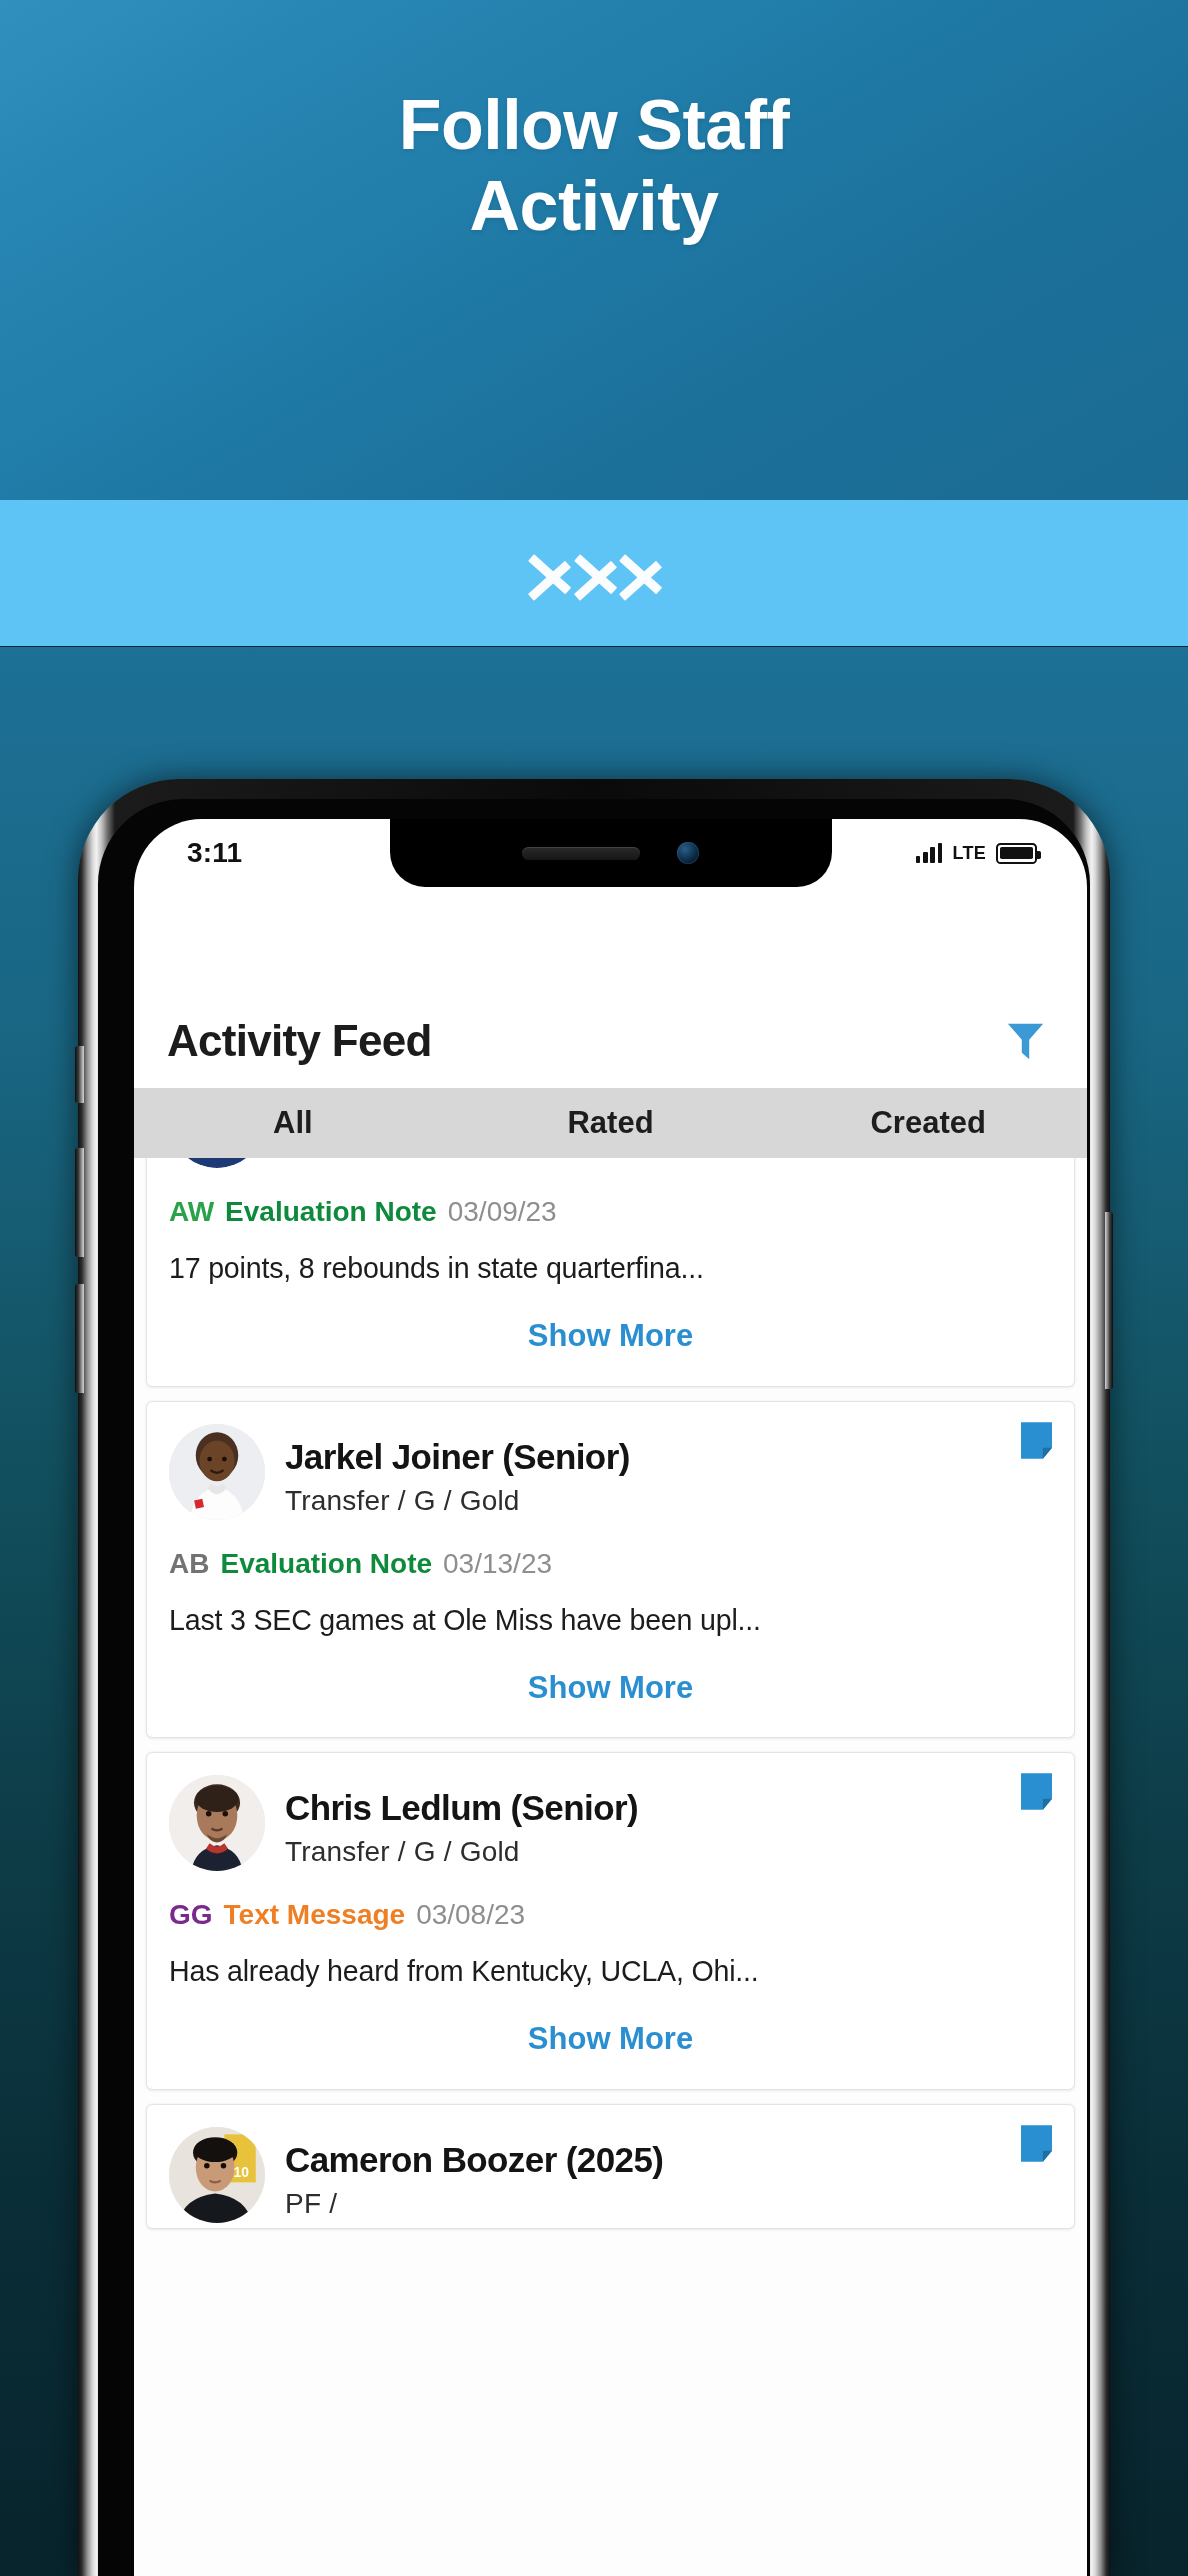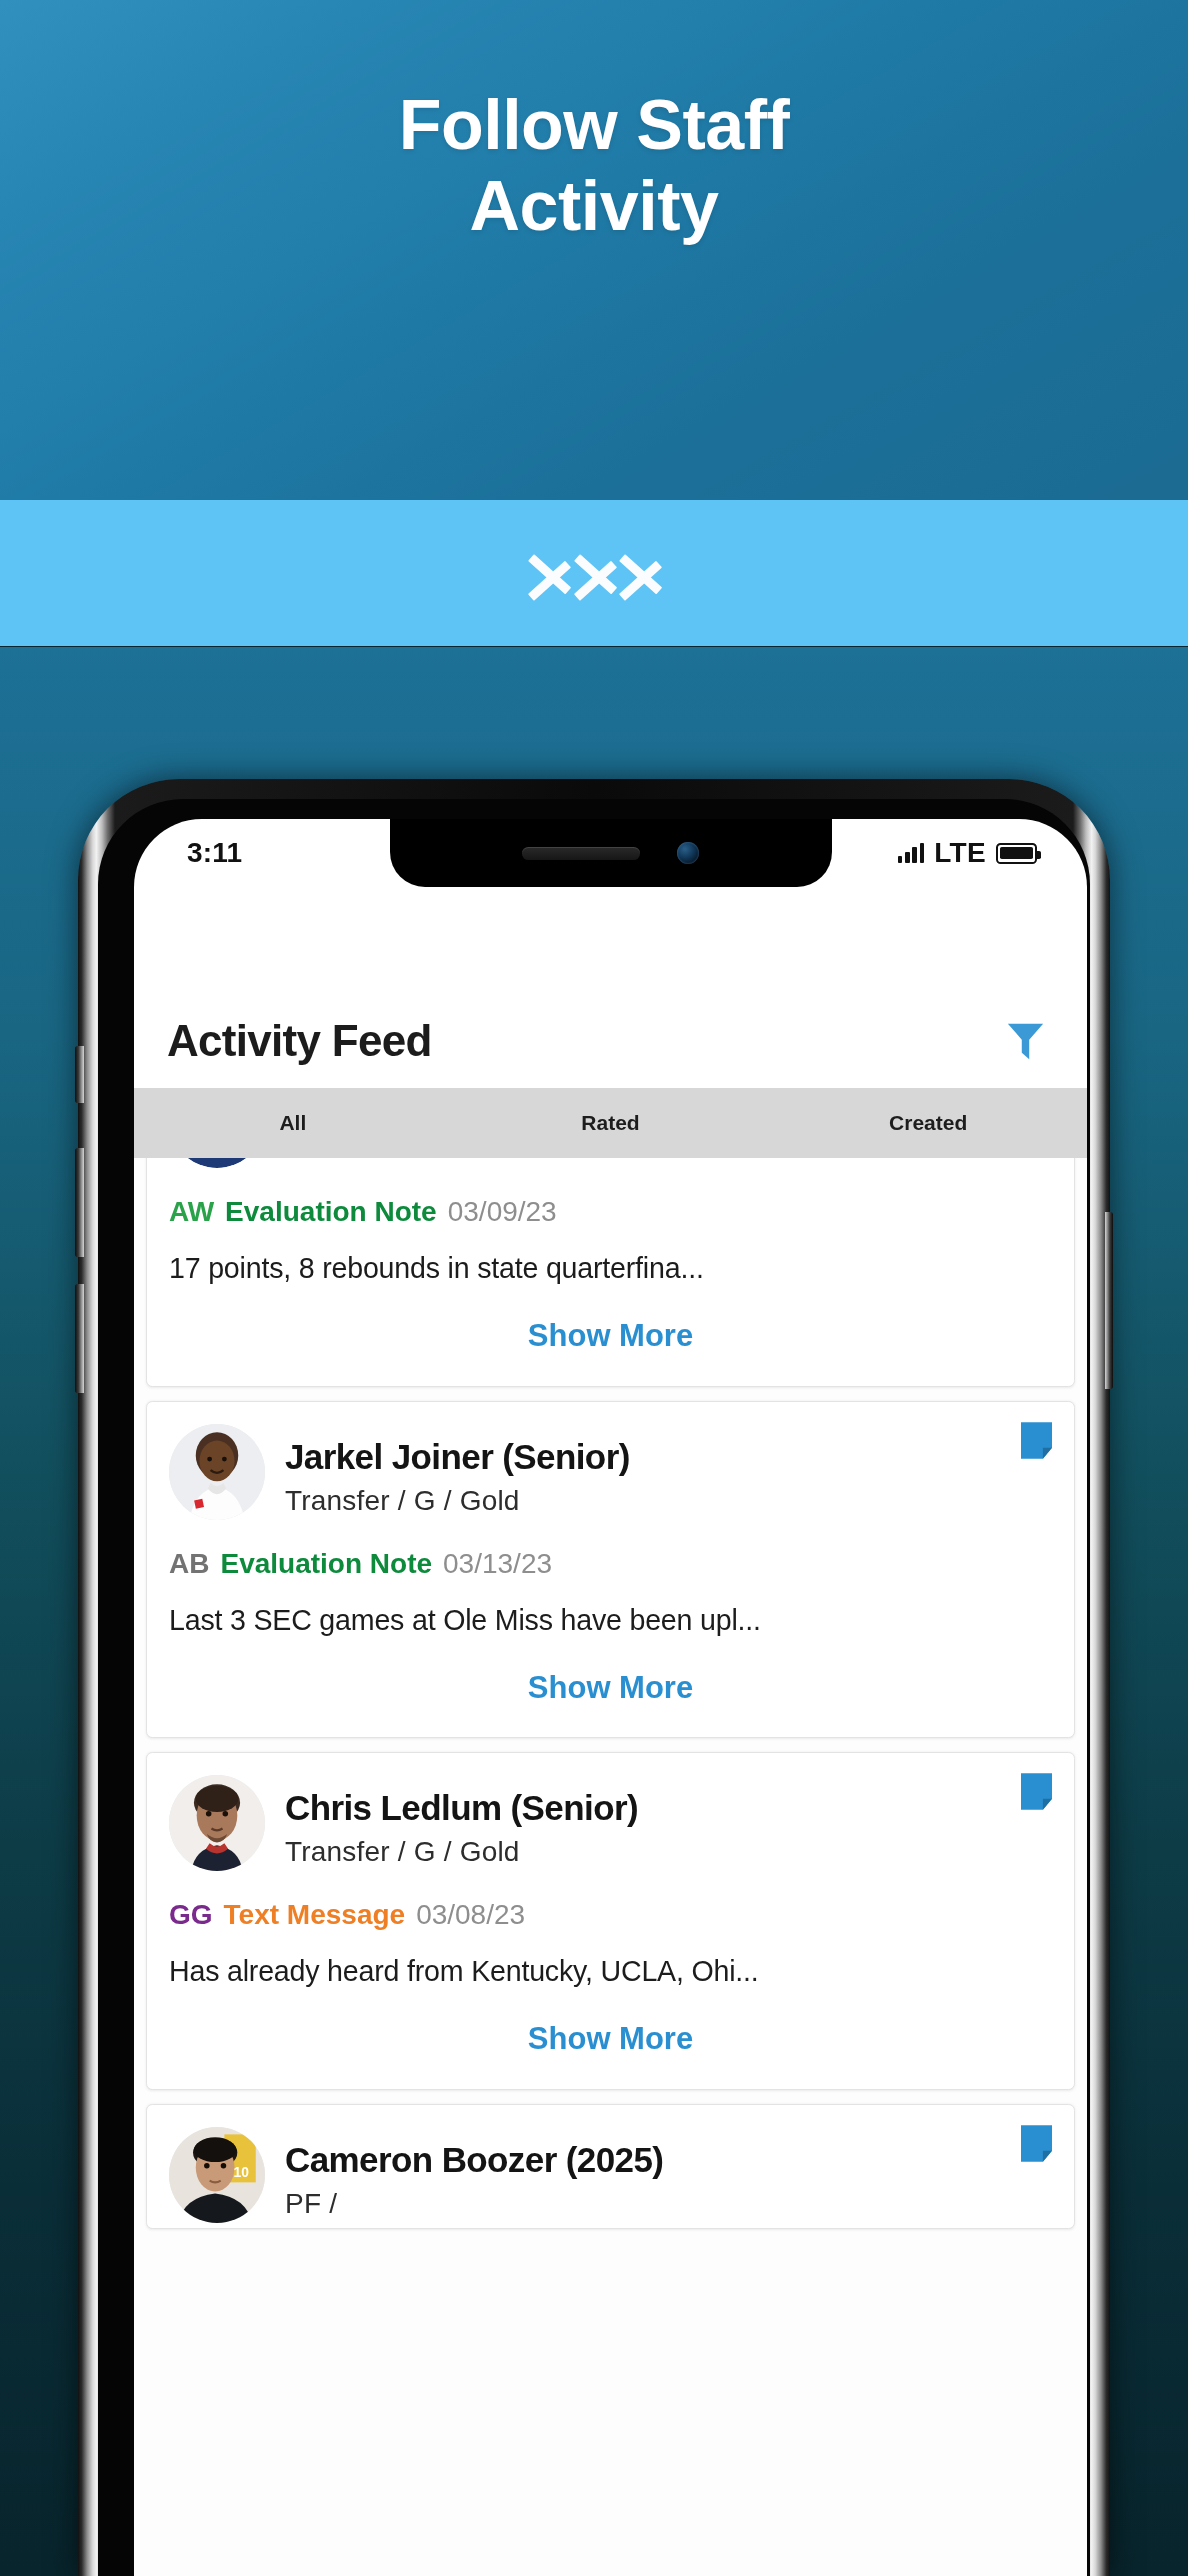--- a/index.html
+++ b/index.html
@@ -130,21 +130,21 @@
     color:#111;
   }
   .status-time { font-size:28px; font-weight:bold; letter-spacing:0.2px; }
   .status-right { display:flex; align-items:center; gap:10px; }
   .bars { display:flex; align-items:flex-end; gap:2.8px; height:20px; }
   .bars i { display:block; width:4.6px; background:#111; border-radius:0.9px; }
   .bars i:nth-child(1){ height:7.4px; }
   .bars i:nth-child(2){ height:11px; }
   .bars i:nth-child(3){ height:15.7px; }
   .bars i:nth-child(4){ height:20px; }
-  .lte { font-size:28px; font-weight:bold; letter-spacing:0.3px; }
+  .lte { font-size:18px; font-weight:bold; letter-spacing:0.3px; }
   .battery {
     width:41px; height:21px; border:2.3px solid #111; border-radius:4.6px;
     padding:2.3px; position:relative;
   }
   .battery::after {
     content:""; position:absolute; right:-5.5px; top:6.4px;
     width:3.2px; height:8.3px; background:#111; border-radius:0 1.8px 1.8px 0;
   }
   .battery span { display:block; width:100%; height:100%; background:#111; border-radius:1.8px; }
 
@@ -179,21 +179,21 @@
   .filter-icon { width:39px; height:41px; }
 
   
   .tabs {
     position:absolute; left:0; top:269px; width:100%; height:70px;
     background:#d7d7d7;
     display:flex; align-items:stretch;
   }
   .tab {
     flex:1; display:flex; align-items:center; justify-content:center;
-    font-size:21px; font-weight:bold; color:#1d1d1d;
+    font-size:31px; font-weight:bold; color:#1d1d1d;
     position:relative;
   }
   .tab.active { color:#2a8fd0; }
   .tab.active::after {
     content:""; position:absolute; left:0; right:0; bottom:0; height:4.6px;
     background:#2a8fd0;
   }
 
   
   .feed {

